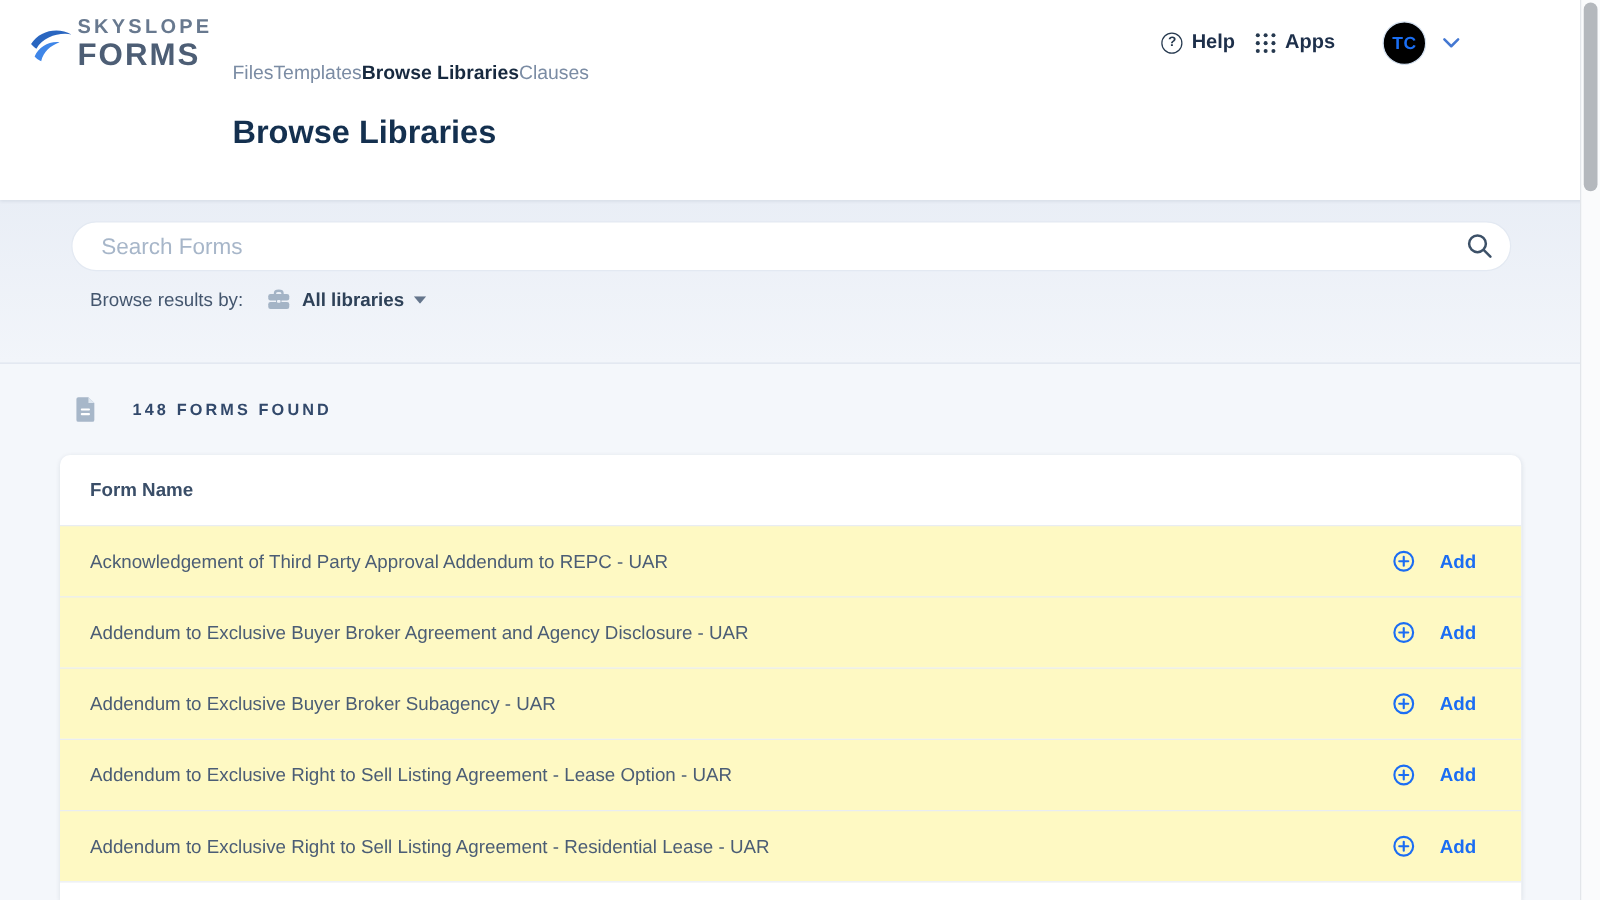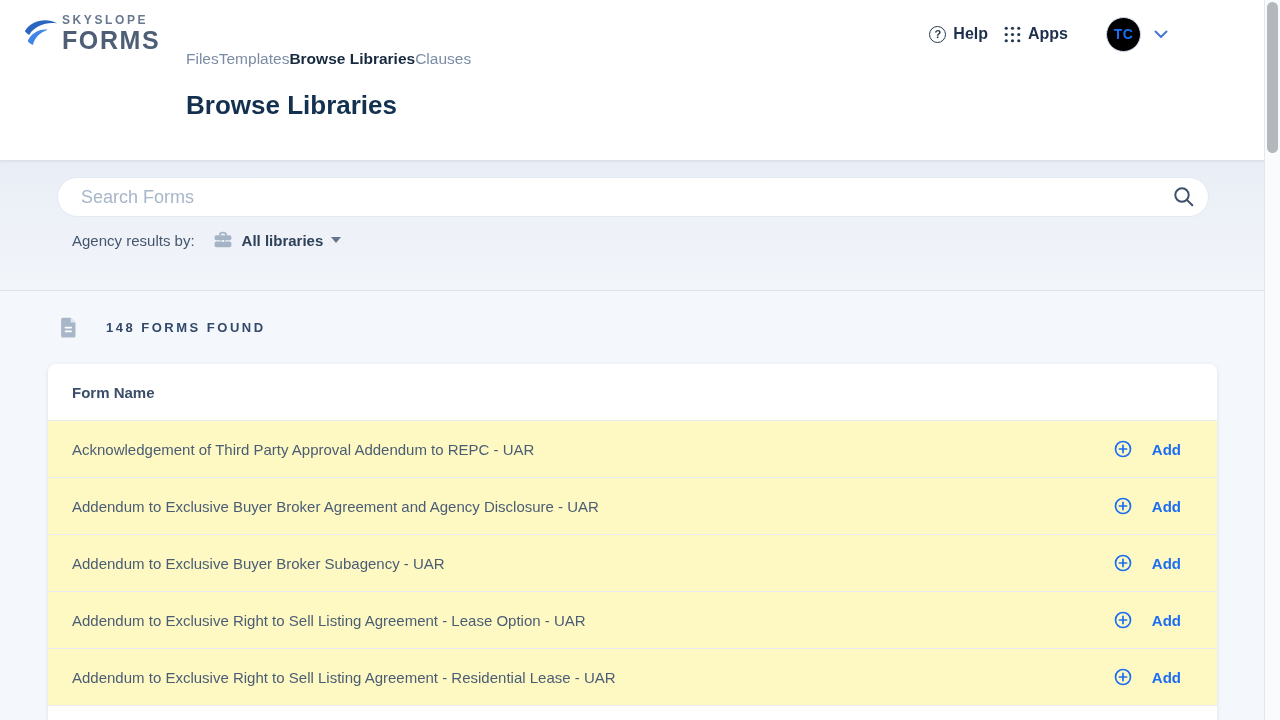--- a/index.html
+++ b/index.html
@@ -13,22 +13,22 @@
   
   .app-header {
     position:absolute; top:0; left:0; width:1280px; height:160px;
     background:#ffffff;
     box-shadow:0 1px 3px rgba(24,42,66,.10);
     z-index:2;
   }
   .logo { position:absolute; left:22px; top:13px; display:flex; align-items:flex-end; }
   .logo-swoosh { width:38px; height:38px; margin-right:2px; margin-bottom:2px; }
   .logo-text { display:flex; flex-direction:column; padding-bottom:2px; }
-  .logo-line1 { font-size:12px; font-weight:700; letter-spacing:2.6px; color:#68798f; }
-  .logo-line2 { font-size:25px; font-weight:600; letter-spacing:1.6px; color:#4d5e75; line-height:1.05;text-align:center; }
+  .logo-line1 { font-size:16px; font-weight:700; letter-spacing:2.6px; color:#68798f; }
+  .logo-line2 { font-size:25px; font-weight:600; letter-spacing:1.6px; color:#4d5e75; line-height:1.05; }
 
   .nav { position:absolute; left:186px; top:0; height:68px; display:flex; align-items:flex-end; gap:0; }
   .nav a { font-size:15.5px; color:#7b8ca4; font-weight:500; text-decoration:none; cursor:pointer; }
   .nav a.active { color:#17293f; font-weight:700; }
 
   .actions { position:absolute; right:110px; top:0; height:68px; display:flex; align-items:center; }
   .action-btn { display:flex; align-items:center; gap:7px; background:none; border:none; cursor:pointer;
     font-family:inherit; font-size:16px; font-weight:700; color:#1d2f4a; padding:0; }
   .action-btn + .action-btn { margin-left:16px; }
   .help-circle {
@@ -156,21 +156,21 @@
     <input class="search-input" type="text" placeholder="Search Forms" style="">
     <button class="search-btn">
       <svg width="24" height="24" viewBox="0 0 24 24">
         <circle cx="10" cy="10" r="6.7" fill="none" stroke="#3d5168" stroke-width="2"></circle>
         <line x1="14.9" y1="14.9" x2="20.3" y2="20.3" stroke="#3d5168" stroke-width="2" stroke-linecap="round"></line>
       </svg>
     </button>
   </div>
 
   <div class="filter-row">
-    <span class="filter-label">Agency results by:</span>
+    <span class="filter-label">Browse results by:</span>
     <svg class="briefcase" width="20" height="20" viewBox="0 0 20 20">
       <path d="M7 5.2 V4.4 C7 3.3 7.9 2.6 10 2.6 C12.1 2.6 13 3.3 13 4.4 V5.2" fill="none" stroke="#a4b4c6" stroke-width="1.9"></path>
       <rect x="1.6" y="5.2" width="16.8" height="5.1" rx="1.8" fill="#a4b4c6"></rect>
       <rect x="1.6" y="11.6" width="16.8" height="5.6" rx="1.8" fill="#a4b4c6"></rect>
       <rect x="7.8" y="9.3" width="4.4" height="3.4" rx="1" fill="#a4b4c6"></rect>
       <rect x="8.6" y="9.9" width="2.8" height="2.2" rx="0.8" fill="#eef2f8"></rect>
     </svg>
     <span class="filter-selected">All libraries</span>
     <span class="filter-caret">
       <svg width="10" height="6" viewBox="0 0 10 6">

